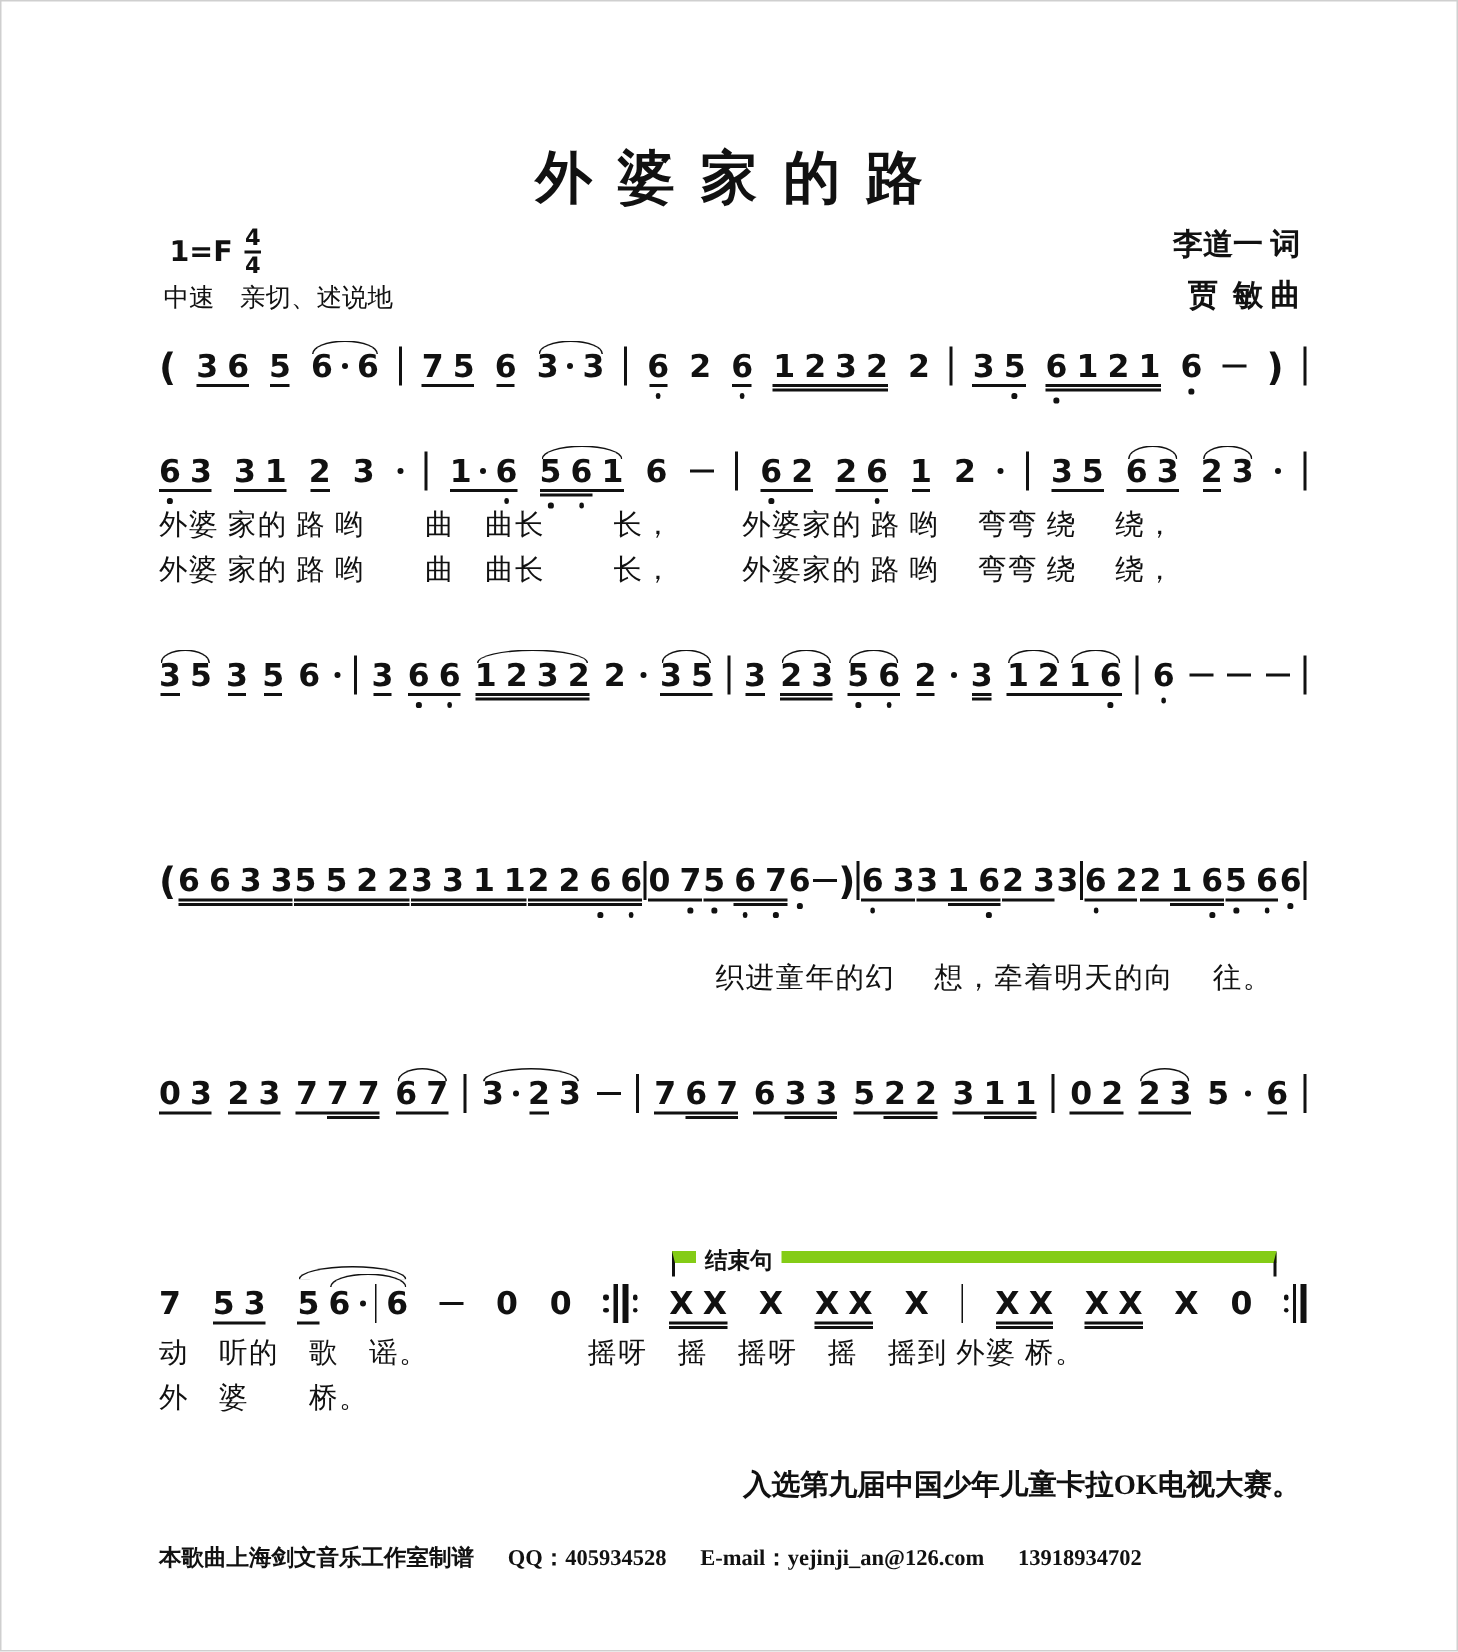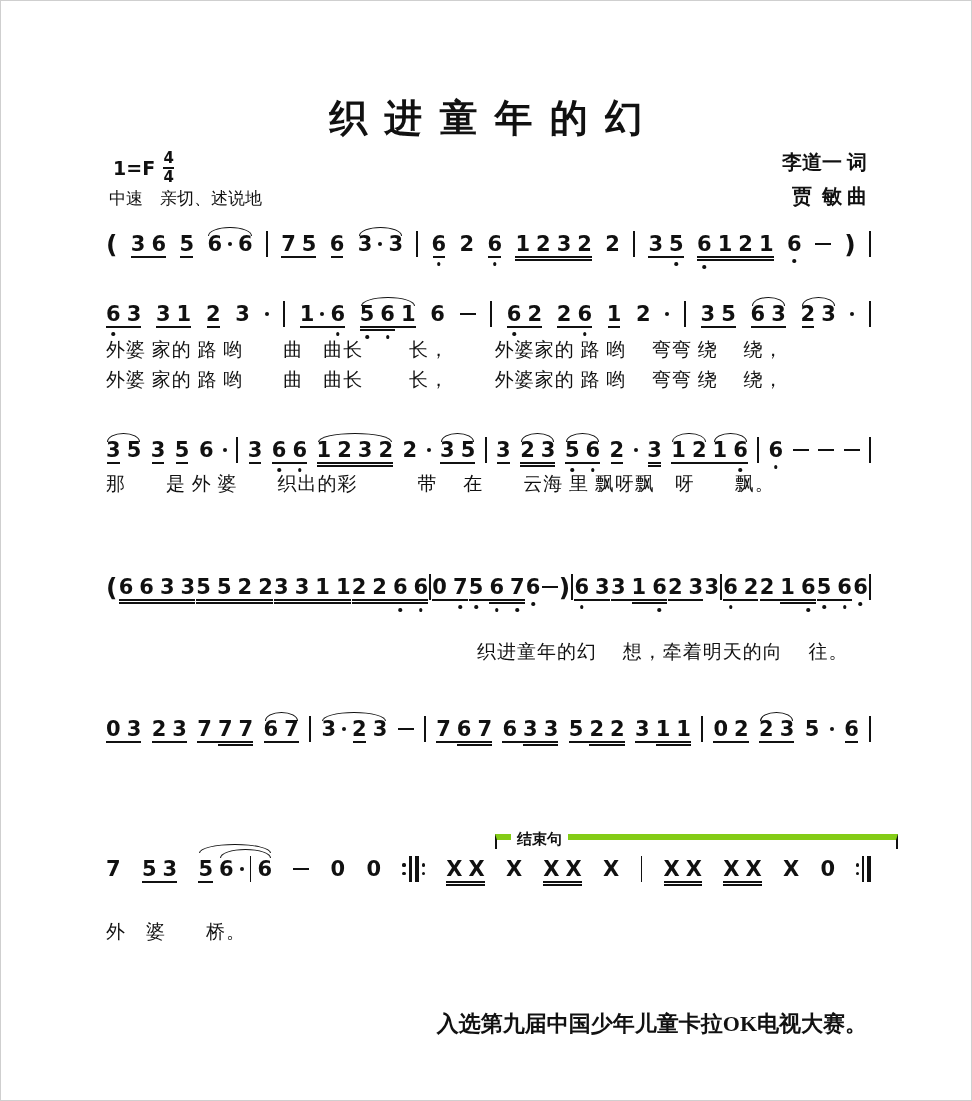--- a/index.html
+++ b/index.html
@@ -58,38 +58,38 @@
   .lyr{position:absolute;left:105px;width:770px;font-size:19px;white-space:pre;letter-spacing:1px;}
   .l2a{top:336px}.l2b{top:366px}
   .l3a{top:470px}.l3b{top:502px}
   .l4a{top:606px;left:488px;width:392px}
   .l4b{top:638px;left:476px;width:392px}
   .l5a{top:748px}.l5b{top:780px}
   .l6a{top:888px}.l6b{top:918px}
 
   
   .endbox{
-    position:absolute;top:833px;left:494px;width:399px;height:9px;
-    border-top:6px solid #84cc16;border-left:2px solid #111;border-right:2px solid #111;
+    position:absolute;top:833px;left:447px;width:399px;height:9px;
+    border-top:8px solid #84cc16;border-left:2px solid #111;border-right:2px solid #111;
   }
   .endbox span{
     position:absolute;top:-11px;left:14px;background:#fff;padding:0 6px;
     font-size:15px;font-weight:bold;line-height:1.4;
   }
 
   
-  .award{position:absolute;top:1008px;right:104px;font-size:22px;font-weight:bold;white-space:pre;margin-left:36px;}
+  .award{position:absolute;top:976px;right:104px;font-size:19px;font-weight:bold;white-space:pre;margin-left:36px;}
   .made{position:absolute;top:1028px;left:105px;font-size:15px;white-space:pre;font-weight:bold;}
 </style>
 </head>
 <body>
 
 <div class="sheet">
 
-  <div class="title">织进童年的幻</div>
+  <div class="title">外婆家的路</div>
 
   <div class="keysig">
     <span>1=F</span>
     <span class="frac">
       <i>4</i>
       <i class="fl"></i>
       <i>4</i>
     </span>
   </div>
 
@@ -476,21 +476,20 @@
       <span class="bar"></span>
       <span class="note">
         <span class="digit">6</span>
         <span class="lodot" style="bottom: -8px;"></span>
       </span>
       <span class="dash"></span>
       <span class="dash"></span>
       <span class="dash"></span>
       <span class="bar"></span>
     </div>
-  <div class="lyr l3a">那　　是 外 婆　　织出的彩　　　带　 在　　云海 里 飘呀飘　呀　　飘。</div>
 
   <div class="mline sys4">
       <span class="paren">(</span>
       <span class="grp">
         <span class="note">
           <span class="digit">6</span>
         </span>
         <span class="note">
           <span class="digit">6</span>
         </span>
@@ -935,17 +934,19 @@
       </span>
       <span class="barc">
         <span class="rdots">
           <i></i>
           <i></i>
         </span>
         <span class="bar"></span>
         <span class="bar-thick"></span>
       </span>
     </div>
+  <div class="lyr l6a">动　听的　歌　谣。　　　　　 摇呀　摇　摇呀　摇　摇到 外婆 桥。</div>
   <div class="lyr l6b">外　婆　　桥。</div>
 
   <div class="award">入选第九届中国少年儿童卡拉OK电视大赛。</div>
+  <div class="made">本歌曲上海剑文音乐工作室制谱　  QQ：405934528　  E-mail：yejinji_an@126.com　  13918934702</div>
 
 </div>
 
 </body></html>

